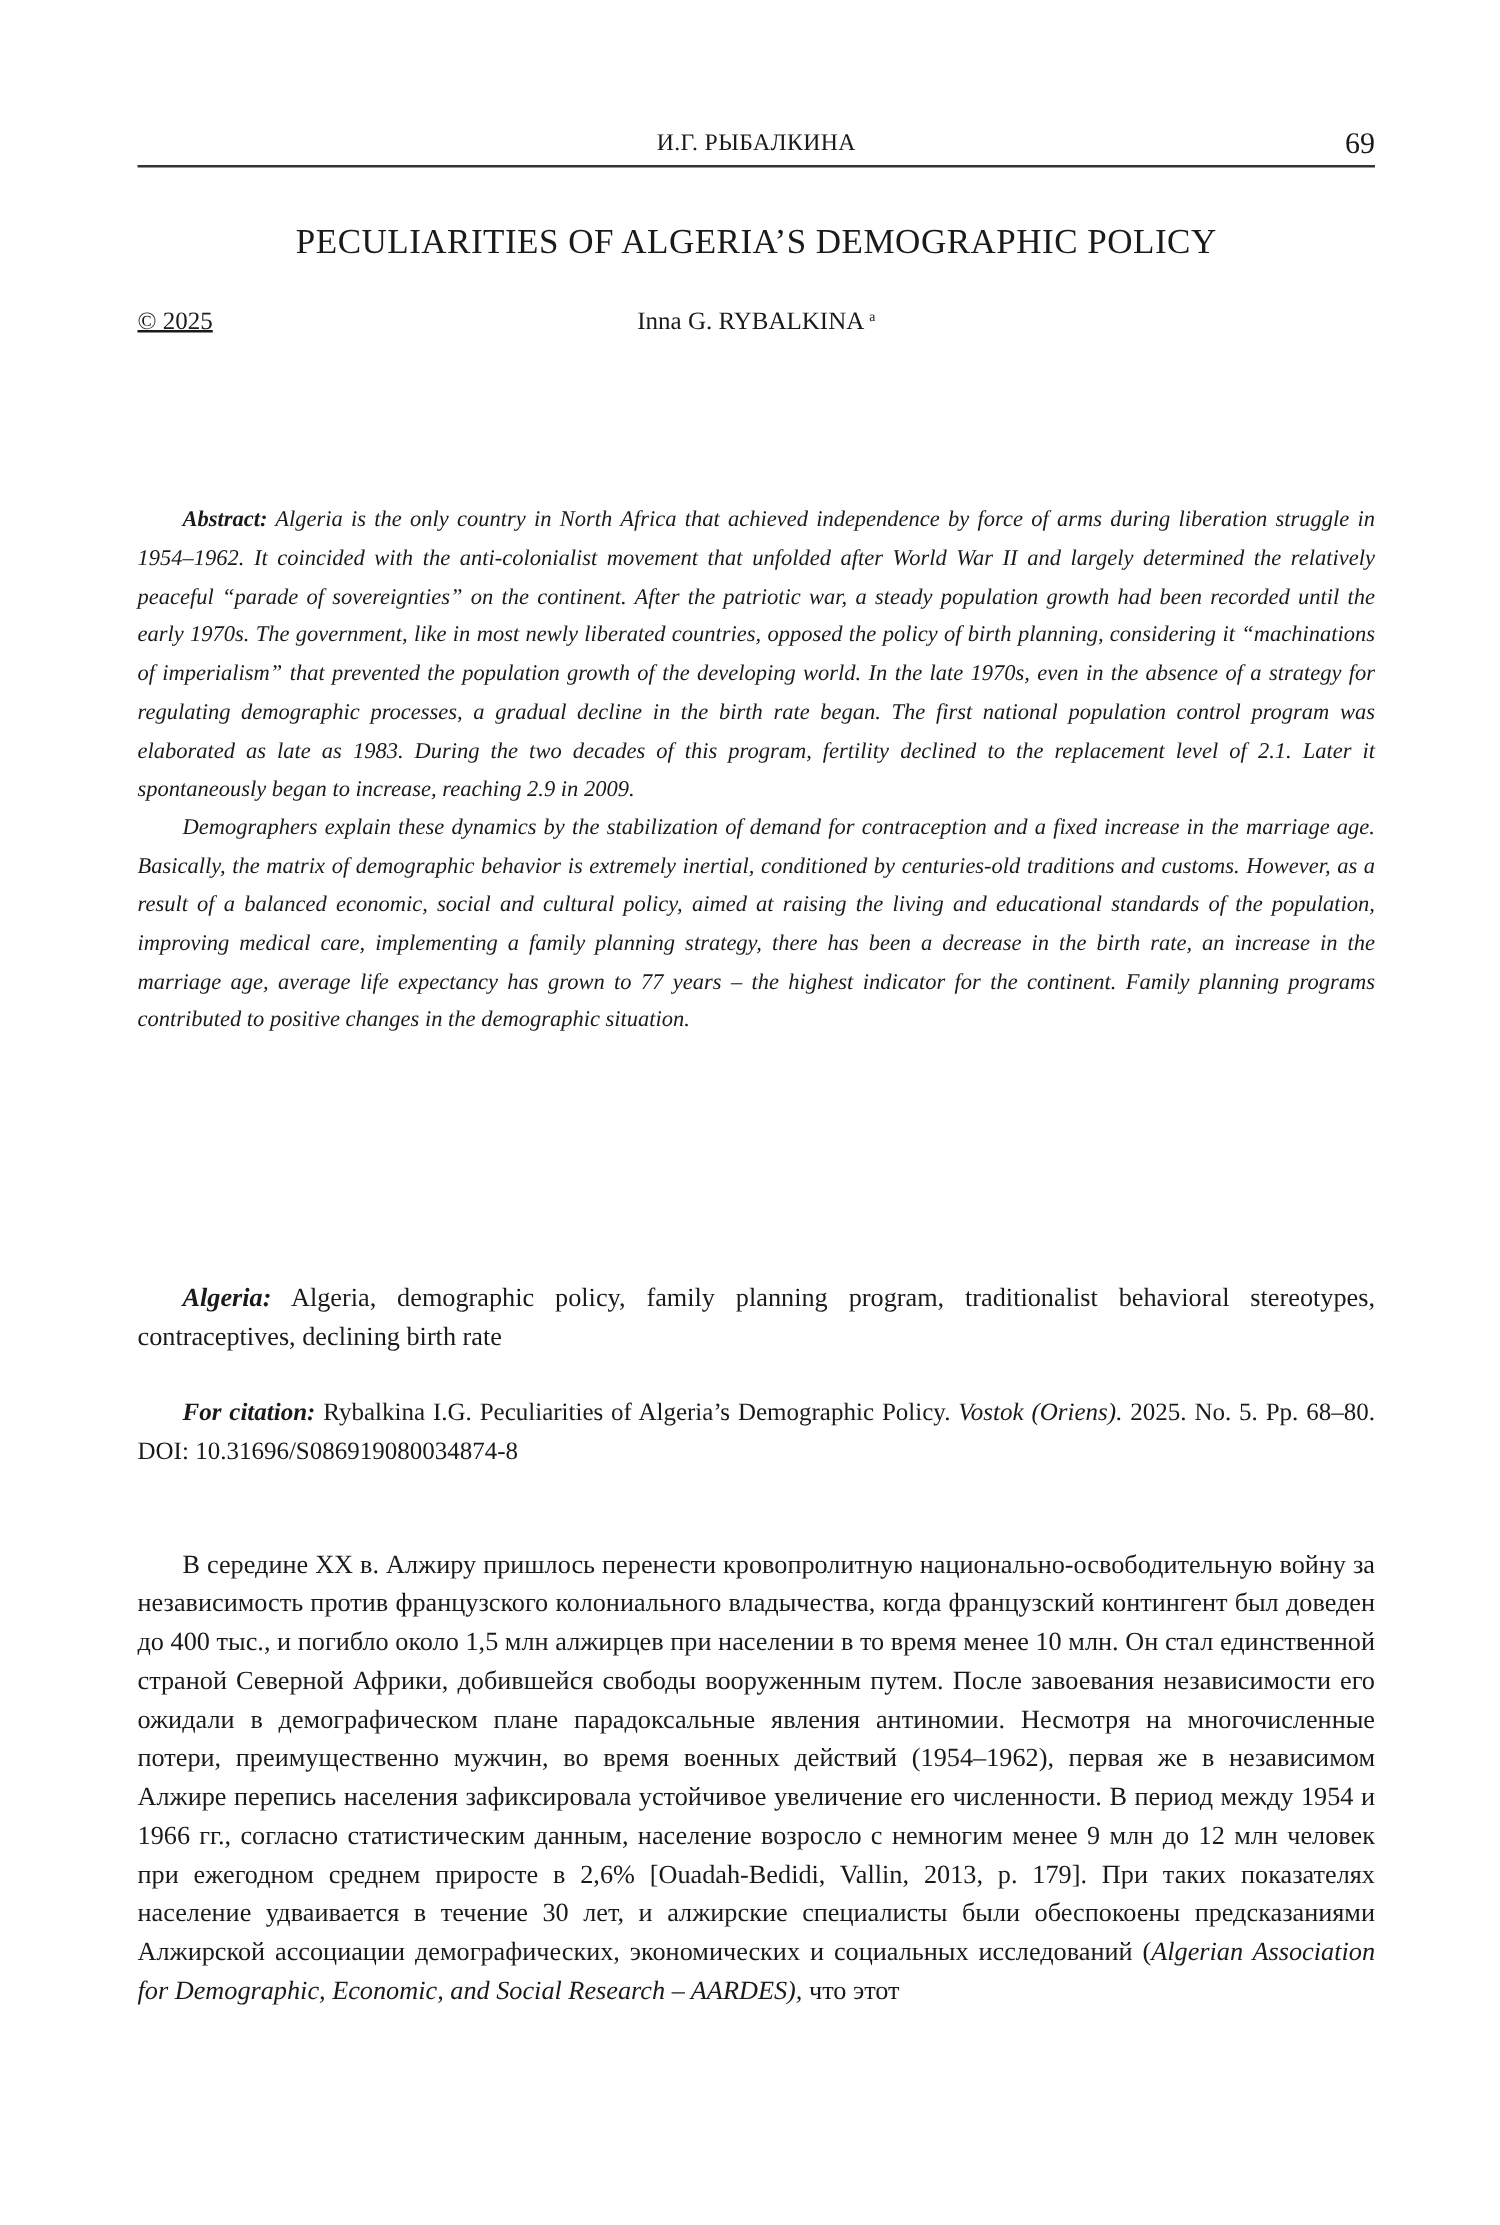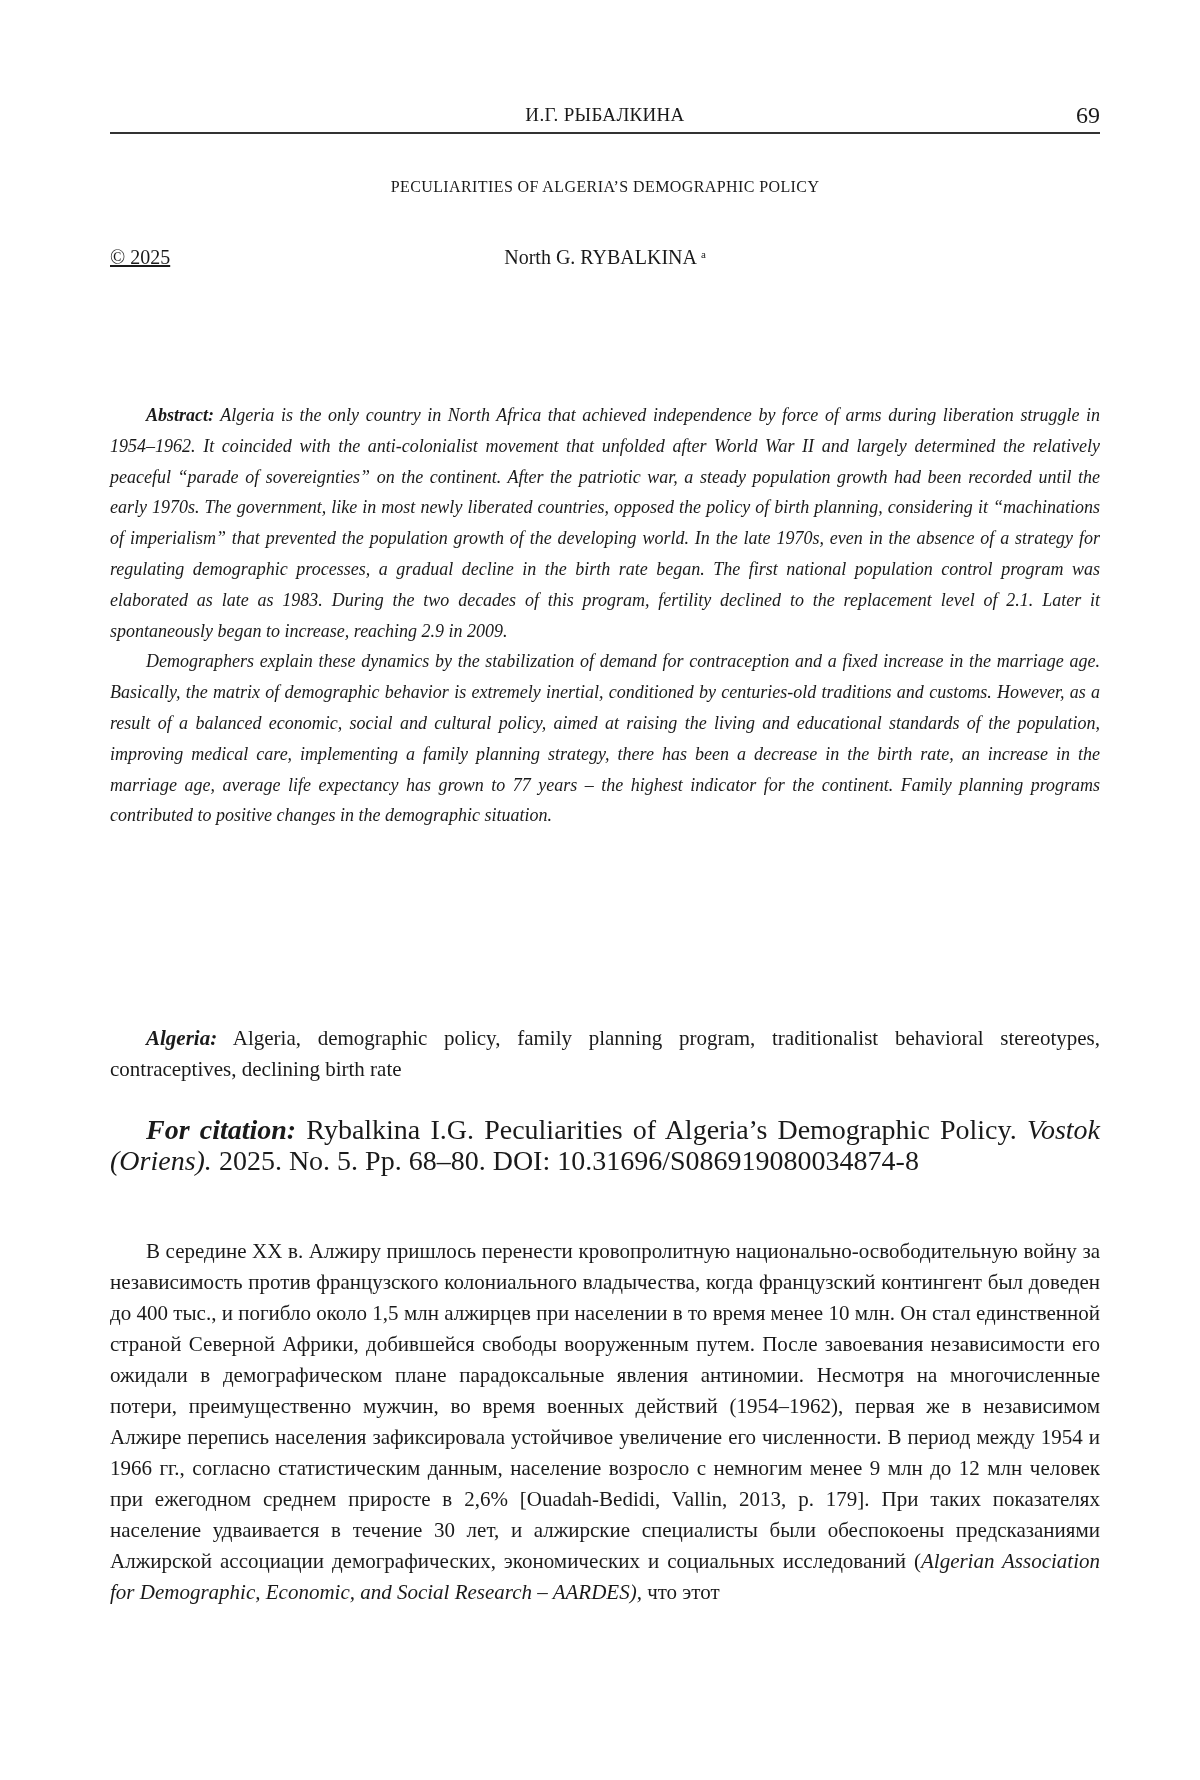--- a/index.html
+++ b/index.html
@@ -43,21 +43,21 @@
       right: 0;
       top: 2px;
       font-size: 24px;
     }
     .title {
       position: absolute;
       top: 178px;
       left: 0;
       width: 990px;
       text-align: center;
-      font-size: 16px;
+      font-size: 28px;
       letter-spacing: 0.4px;
     }
     .copyright {
       position: absolute;
       top: 246px;
       left: 0;
       font-size: 20px;
       text-decoration: underline;
     }
     .byline {
@@ -110,21 +110,21 @@
     }
     .keywords p, .citation p {
       margin: 0;
       text-indent: 36px;
     }
     .citation {
       position: absolute;
       top: 1115px;
       left: 0;
       width: 990px;
-      font-size: 28px;
+      font-size: 20px;
       line-height: 30.8px;
       text-align: justify;
     }
     .it { font-style: italic; }
     .body-text {
       position: absolute;
       top: 1236px;
       left: 0;
       width: 990px;
       font-size: 21px;
@@ -144,21 +144,21 @@
   <div class="running-head">
     <span class="author">И.Г. РЫБАЛКИНА</span>
     <span class="pagenum">69</span>
   </div>
 
   <div class="title">PECULIARITIES OF ALGERIA’S DEMOGRAPHIC POLICY</div>
 
   <div class="copyright">© 2025</div>
 
   <div class="byline">
-    <span>North G. RYBALKINA</span>
+    <span>Inna G. RYBALKINA</span>
     <sup>a</sup>
   </div>
 
   <div class="affil">
   </div>
 
   <div class="abstract">
     <p><span class="label">Abstract:</span> <span>Algeria is the only country in North Africa that achieved independence by force of arms during liberation struggle in 1954–1962. It coincided with the anti-colonialist movement that unfolded after World War II and largely determined the relatively peaceful “parade of sovereignties” on the continent. After the patriotic war, a steady population growth had been recorded until the early 1970s. The government, like in most newly liberated countries, opposed the policy of birth planning, considering it “machinations of imperialism” that prevented the population growth of the developing world. In the late 1970s, even in the absence of a strategy for regulating demographic processes, a gradual decline in the birth rate began. The first national population control program was elaborated as late as 1983. During the two decades of this program, fertility declined to the replacement level of 2.1. Later it spontaneously began to increase, reaching 2.9 in 2009.</span></p>
     <p>Demographers explain these dynamics by the stabilization of demand for contraception and a fixed increase in the marriage age. Basically, the matrix of demographic behavior is extremely inertial, conditioned by centuries-old traditions and customs. However, as a result of a balanced economic, social and cultural policy, aimed at raising the living and educational standards of the population, improving medical care, implementing a family planning strategy, there has been a decrease in the birth rate, an increase in the marriage age, average life expectancy has grown to 77 years – the highest indicator for the continent. Family planning programs contributed to positive changes in the demographic situation.</p>
   </div>

